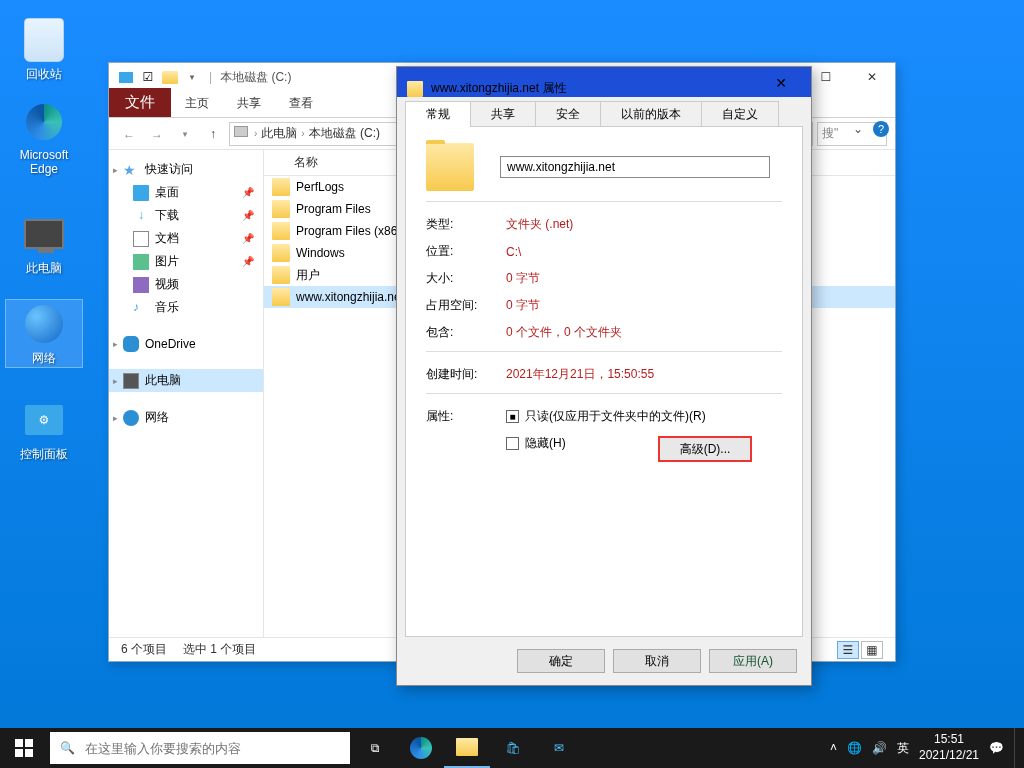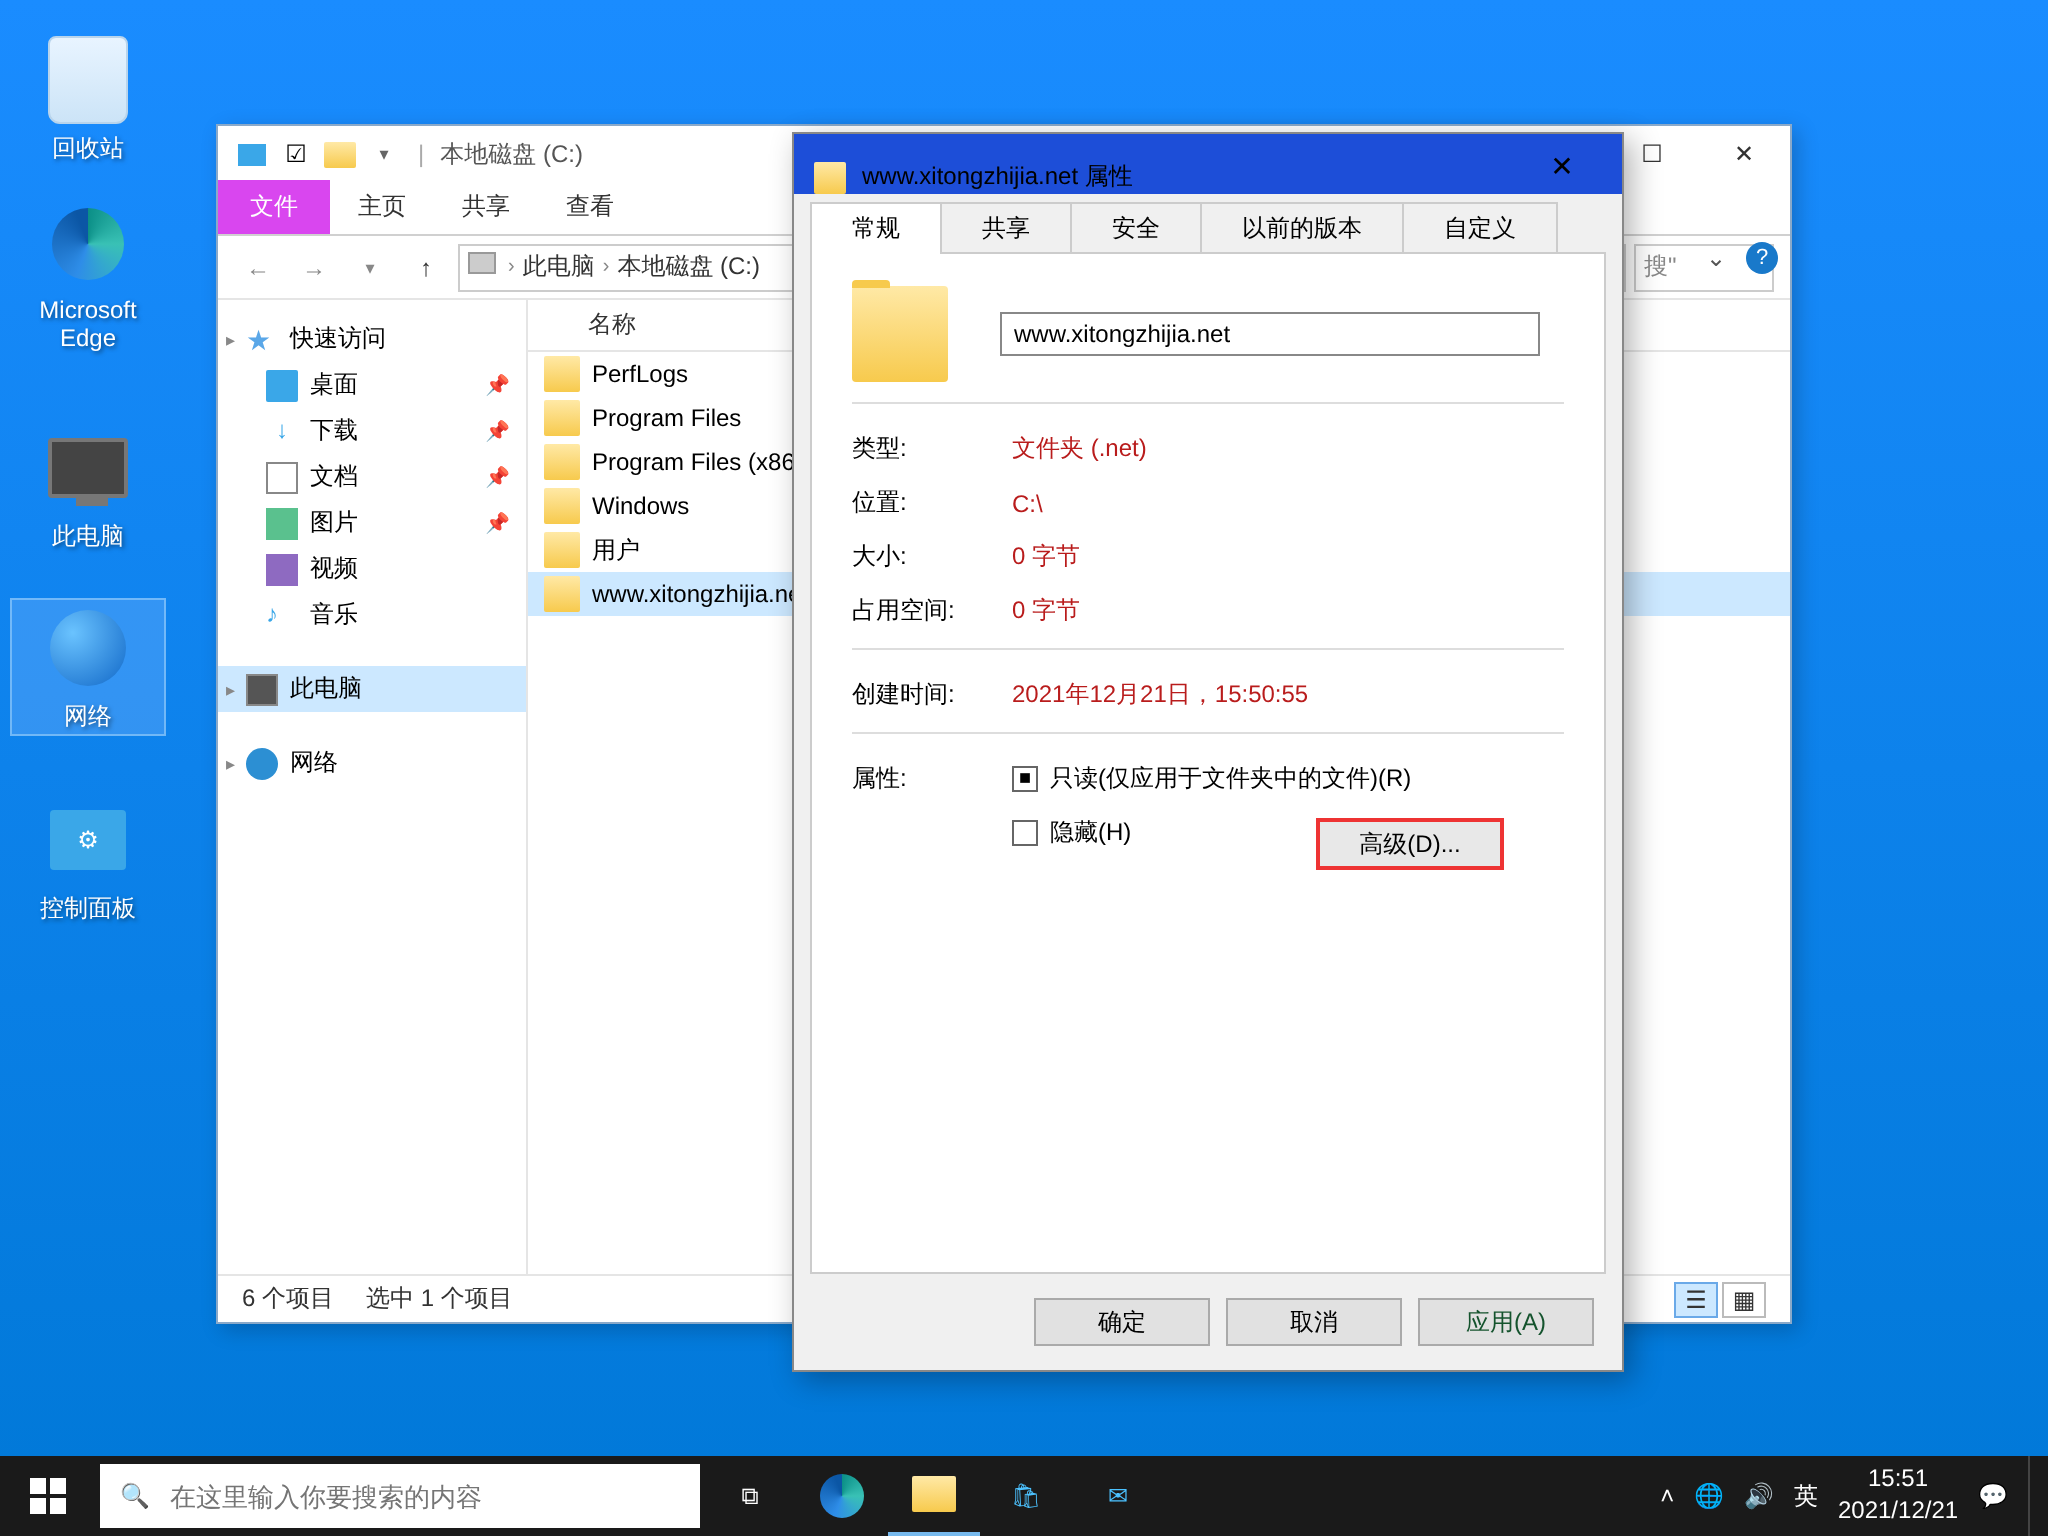--- a/index.html
+++ b/index.html
@@ -13,21 +13,21 @@
 
 .explorer{position:absolute;left:108px;top:62px;width:788px;height:600px;background:#fff;border:1px solid #8aa9c9;box-shadow:3px 3px 10px rgba(0,0,0,.2)}
 .titlebar{height:28px;background:#fff;display:flex;align-items:center}
 .titlebar .qat{display:flex;gap:4px;padding:0 8px;align-items:center}
 .titlebar .qicon{width:18px;height:18px;display:flex;align-items:center;justify-content:center}
 .titlebar .sep{color:#aaa;margin:0 4px}
 .titlebar .ttitle{color:#555;font-size:12px}
 .titlebar .wctrl{margin-left:auto;display:flex}
 .titlebar .wctrl div{width:46px;height:28px;display:flex;align-items:center;justify-content:center;color:#333;cursor:pointer}
 .ribbon-tabs{height:26px;display:flex;align-items:end;gap:0;padding-left:0}
-.ribbon-tabs .file{background:#d946ef;color:#fff;padding:5px 16px;font-size:12px}
+.ribbon-tabs .file{background:#7f1d1d;color:#fff;padding:5px 16px;font-size:15px}
 .ribbon-tabs .tab{padding:5px 14px;color:#333;font-size:12px}
 .rborder{height:1px;background:#d0d0d0}
 .expand{position:absolute;right:6px;top:58px;display:flex;gap:10px;align-items:center}
 .expand .chev{color:#555}
 .addrbar{height:32px;display:flex;align-items:center;padding:4px 8px;gap:4px;border-bottom:1px solid #e5e5e5}
 .navbtn{width:24px;height:24px;display:flex;align-items:center;justify-content:center;color:#888;cursor:pointer}
 .navbtn.on{color:#333}
 .crumbs{flex:1;height:24px;border:1px solid #ccc;display:flex;align-items:center;padding:0 4px;gap:4px;background:#fff}
 .crumbs .cicon{width:16px;height:16px}
 .crumbs .car{color:#888;font-size:10px}
@@ -222,20 +222,26 @@
         <div class="nitem">
             <div class="ni sm-vid"></div>
             <span>视频</span>
           </div>
         <div class="nitem">
             <div class="ni sm-mus">♪</div>
             <span>音乐</span>
           </div>
       </div>
       <div class="ngroup">
+        <div class="nitem head">
+            <div class="ni sm-od"></div>
+            <span>OneDrive</span>
+          </div>
+      </div>
+      <div class="ngroup">
         <div class="nitem head sel">
             <div class="ni sm-pc"></div>
             <span>此电脑</span>
           </div>
       </div>
       <div class="ngroup">
         <div class="nitem head">
             <div class="ni sm-net"></div>
             <span>网络</span>
           </div>
@@ -309,20 +315,24 @@
         <div class="plab">位置:</div>
         <div class="pval">C:\</div>
       </div>
     <div class="prow">
         <div class="plab">大小:</div>
         <div class="pval">0 字节</div>
       </div>
     <div class="prow">
         <div class="plab">占用空间:</div>
         <div class="pval">0 字节</div>
+      </div>
+    <div class="prow">
+        <div class="plab">包含:</div>
+        <div class="pval">0 个文件，0 个文件夹</div>
       </div>
     <hr class="phr">
     <div class="prow">
         <div class="plab">创建时间:</div>
         <div class="pval">2021年12月21日，15:50:55</div>
       </div>
     <hr class="phr">
     <div class="prow" style="align-items:flex-start;position:relative">
       <div class="plab">属性:</div>
       <div style="flex:1">

